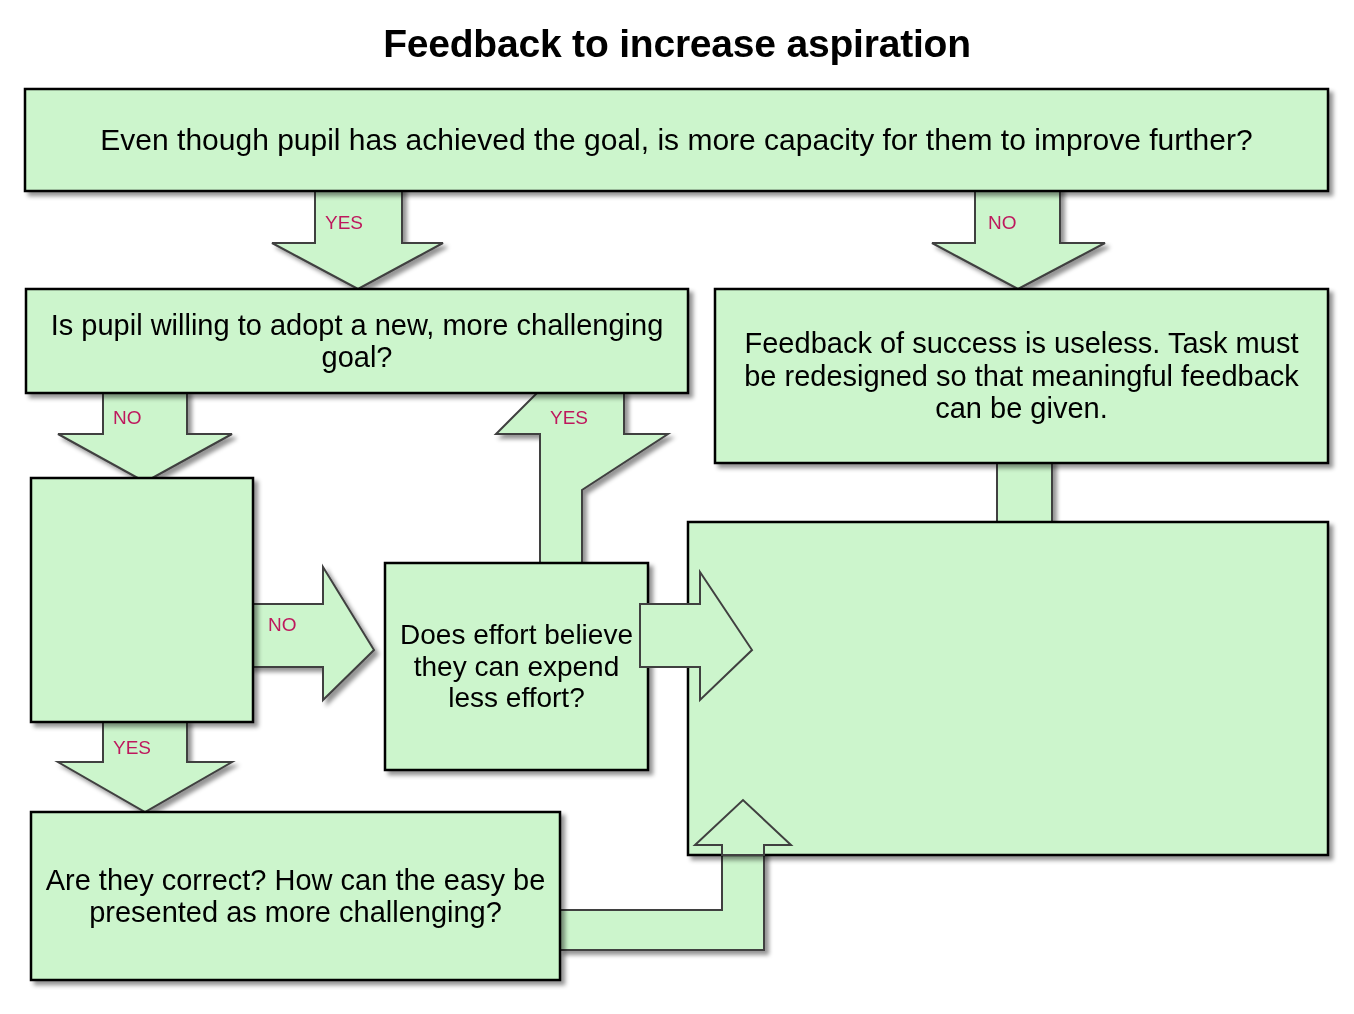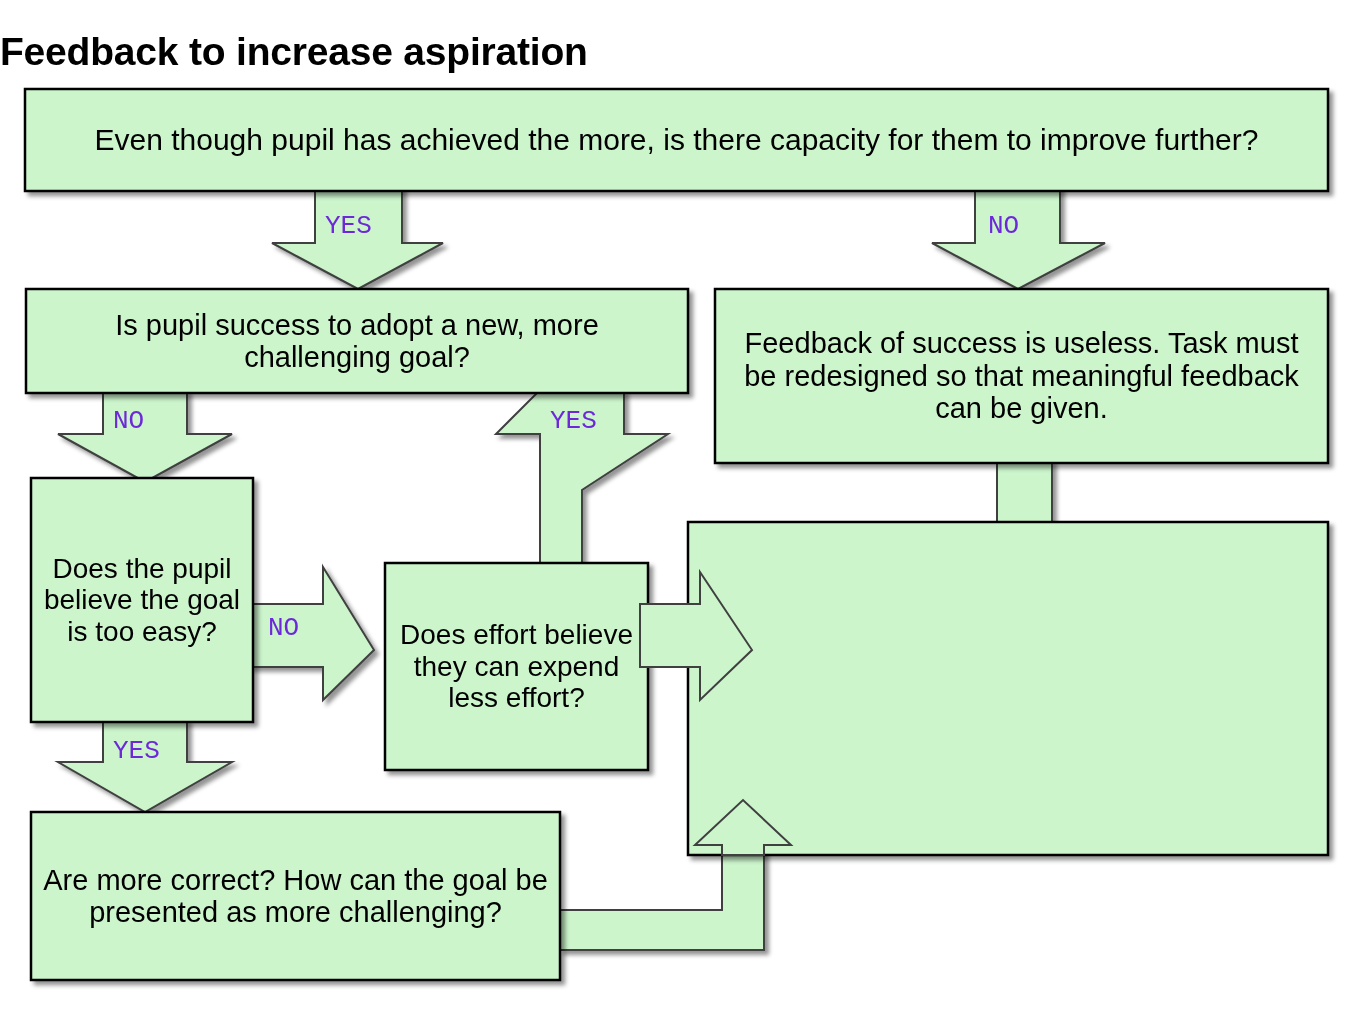--- a/index.html
+++ b/index.html
@@ -33,32 +33,32 @@
     justify-content: center;
     text-align: center;
     color: #000000;
     font-family: "Liberation Sans", sans-serif;
     line-height: 1.12;
     pointer-events: none;
     white-space: pre-line;
   }
   .edge-label {
     position: absolute;
-    color: #6d28d9;
-    font-family: Liberation Mono, monospace;
-    font-size: 26px;
+    color: #be185d;
+    font-family: Liberation Sans, sans-serif;
+    font-size: 19px;
     line-height: 1;
     white-space: nowrap;
   }
   #page-title {
     position: absolute;
     left: 0;
-    top: 30px;
+    top: 22px;
     width: 1354px;
-    text-align: left;
+    text-align: center;
     font-family: "Liberation Sans", sans-serif;
     font-size: 39px;
     font-weight: bold;
     color: #000000;
     letter-spacing: -0.2px;
   }
   .t-big   { font-size: 30px; }
   .t-med   { font-size: 29px; }
   .t-small { font-size: 28px; }
 </style>
@@ -137,32 +137,31 @@
     <g>
       <path d="M640,604 L700,604 L700,572 L752,650 L700,700 L700,667 L640,667 Z" fill="#ccf5cc" stroke="#404040" stroke-width="2"></path>
     </g>
     <g>
       <path d="M722,855 L722,845 L695,845 L743,800 L791,845 L764,845 L764,855 Z" fill="#ccf5cc" stroke="#404040" stroke-width="2"></path>
     </g>
   </svg>
 
   <div id="page-title">Feedback to increase aspiration</div>
 
-  <div class="node-text t-big" style="left:60px; top:89px; width:1233px; height:102px;">Even though pupil has achieved the more, is there capacity for them to improve further?</div>
+  <div class="node-text t-big" style="left:60px; top:89px; width:1233px; height:102px;">Even though pupil has achieved the goal, is more capacity for them to improve further?</div>
 
-  <div class="node-text t-med" style="left:40px; top:289px; width:634px; height:104px;">Is pupil success to adopt a new, more challenging goal?</div>
+  <div class="node-text t-med" style="left:40px; top:289px; width:634px; height:104px;">Is pupil willing to adopt a new, more challenging goal?</div>
 
   <div class="node-text t-med" style="left:738px; top:289px; width:567px; height:174px;">Feedback of success is useless. Task must be redesigned so that meaningful feedback can be given.</div>
 
-  <div class="node-text t-small" style="left:36px; top:478px; width:212px; height:244px;">Does the pupil believe the goal is too easy?</div>
 
   <div class="node-text t-small" style="left:392px; top:563px; width:249px; height:207px;">Does effort believe they can expend less effort?</div>
 
 
-  <div class="node-text t-med" style="left:40px; top:812px; width:511px; height:168px;">Are more correct? How can the goal be presented as more challenging?</div>
+  <div class="node-text t-med" style="left:40px; top:812px; width:511px; height:168px;">Are they correct? How can the easy be presented as more challenging?</div>
 
   <div class="edge-label" style="left:325px; top:213px;">YES</div>
   <div class="edge-label" style="left:988px; top:213px;">NO</div>
   <div class="edge-label" style="left:113px; top:408px;">NO</div>
   <div class="edge-label" style="left:550px; top:408px;">YES</div>
   <div class="edge-label" style="left:268px; top:615px;">NO</div>
   <div class="edge-label" style="left:113px; top:738px;">YES</div>
 
 </div>
 

